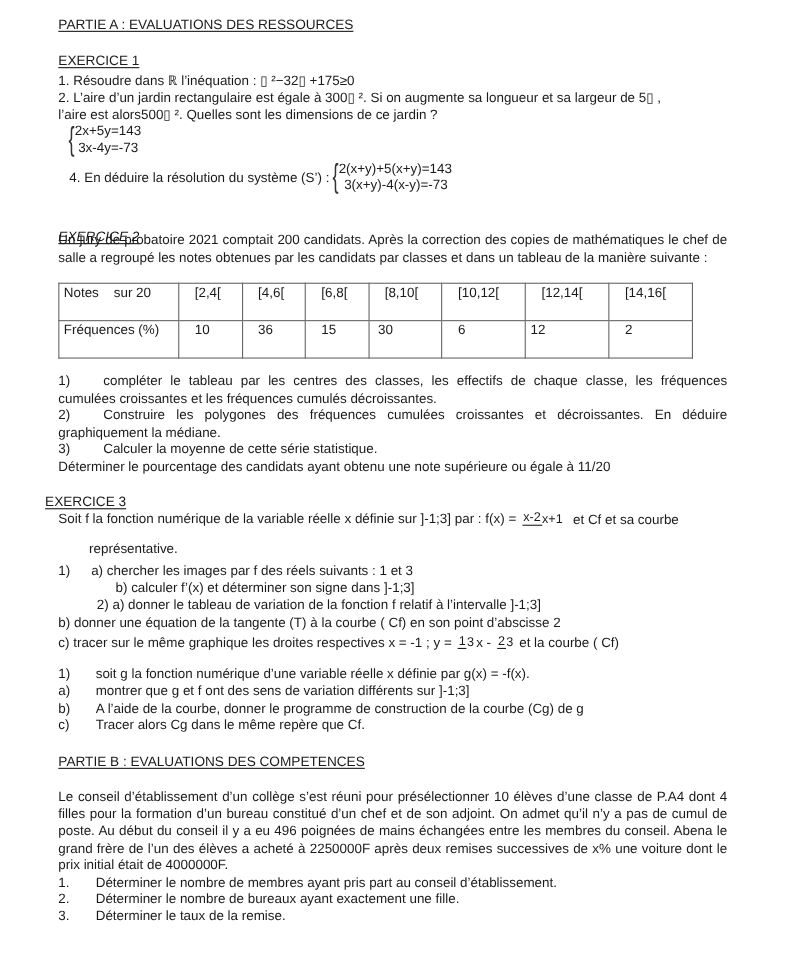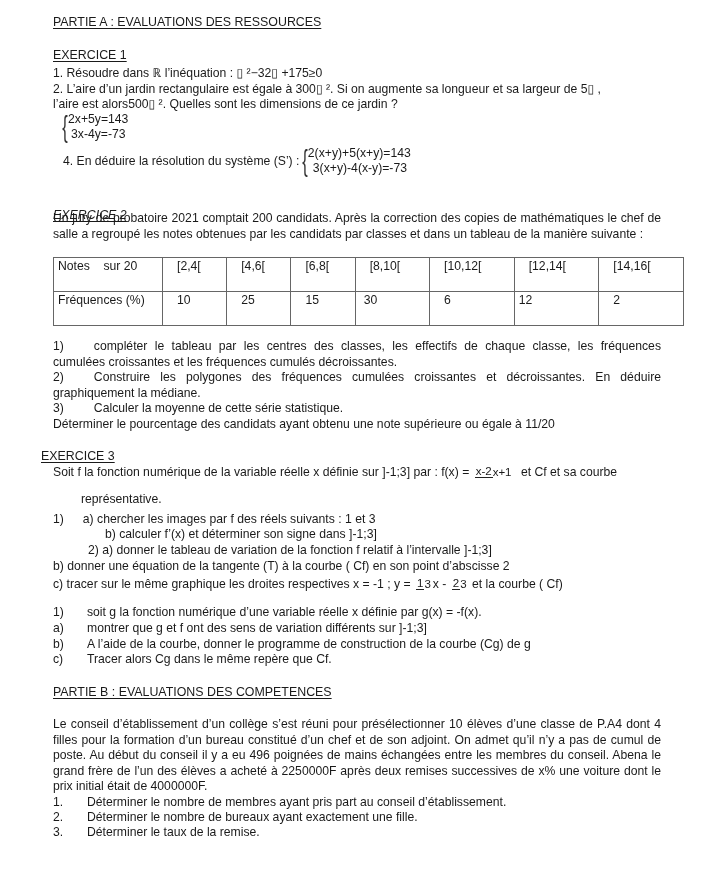--- a/index.html
+++ b/index.html
@@ -7,21 +7,21 @@
          font-family:"Liberation Sans", sans-serif; color:#1a1a1a; font-size:12.2px; }
   .abs { position:absolute; white-space:nowrap; }
   .u { text-decoration:underline; text-underline-offset:2px; }
   .h { font-size:12.4px; }
   .just { text-align:justify; text-align-last:left; white-space:normal; line-height:15.5px; }
   .sys { display:inline-flex; align-items:center; vertical-align:middle; }
   .brace { font-size:30px; line-height:26px; font-weight:300; transform:scaleX(0.55); display:inline-block; margin:0 -2px 0 -3px; color:#333; }
   .sys-lines { display:inline-flex; flex-direction:column; line-height:15px; }
   .frac { display:inline-flex; flex-direction:row; align-items:center; vertical-align:middle; line-height:12px; font-size:11.5px; margin:0 2px; }
   .frac .num { border-bottom:1px solid #222; padding:0 1px; }
-  table.tb { position:absolute; left:53px; top:257px; width:631px; border-collapse:collapse; font-size:12.2px; }
+  table.tb { position:absolute; left:53px; top:257px; width:577px; border-collapse:collapse; font-size:12.2px; }
   table.tb td { border:1px solid #666; vertical-align:top; padding:1px 4px; line-height:15px; height:31px; }
   .c0 { width:100px; }
   .sp { display:inline-block; width:30px; }
   .li { display:inline-block; width:34px; }
 </style>
 </head>
 <body>
 
 <div class="abs u h" style="left:53px;top:15px;">PARTIE A : EVALUATIONS DES RESSOURCES</div>
 
@@ -62,21 +62,21 @@
     <td style="padding-left:14px;">[4,6[</td>
     <td style="padding-left:14px;">[6,8[</td>
     <td style="padding-left:14px;">[8,10[</td>
     <td style="padding-left:14px;">[10,12[</td>
     <td style="padding-left:14px;">[12,14[</td>
     <td style="padding-left:14px;">[14,16[</td>
   </tr>
   <tr>
     <td class="c0">Fréquences (%)</td>
     <td style="padding-left:14px;">10</td>
-    <td style="padding-left:14px;">25</td>
+    <td style="padding-left:14px;">36</td>
     <td style="padding-left:14px;">15</td>
     <td style="padding-left:8px;margin-top:20px;">30</td>
     <td style="padding-left:14px;">6</td>
     <td style="">12</td>
     <td style="padding-left:14px;">2</td>
   </tr>
 </tbody>
   </table>
 
 <div class="abs just" style="left:53px;top:339px;width:608px;text-indent:0;">

